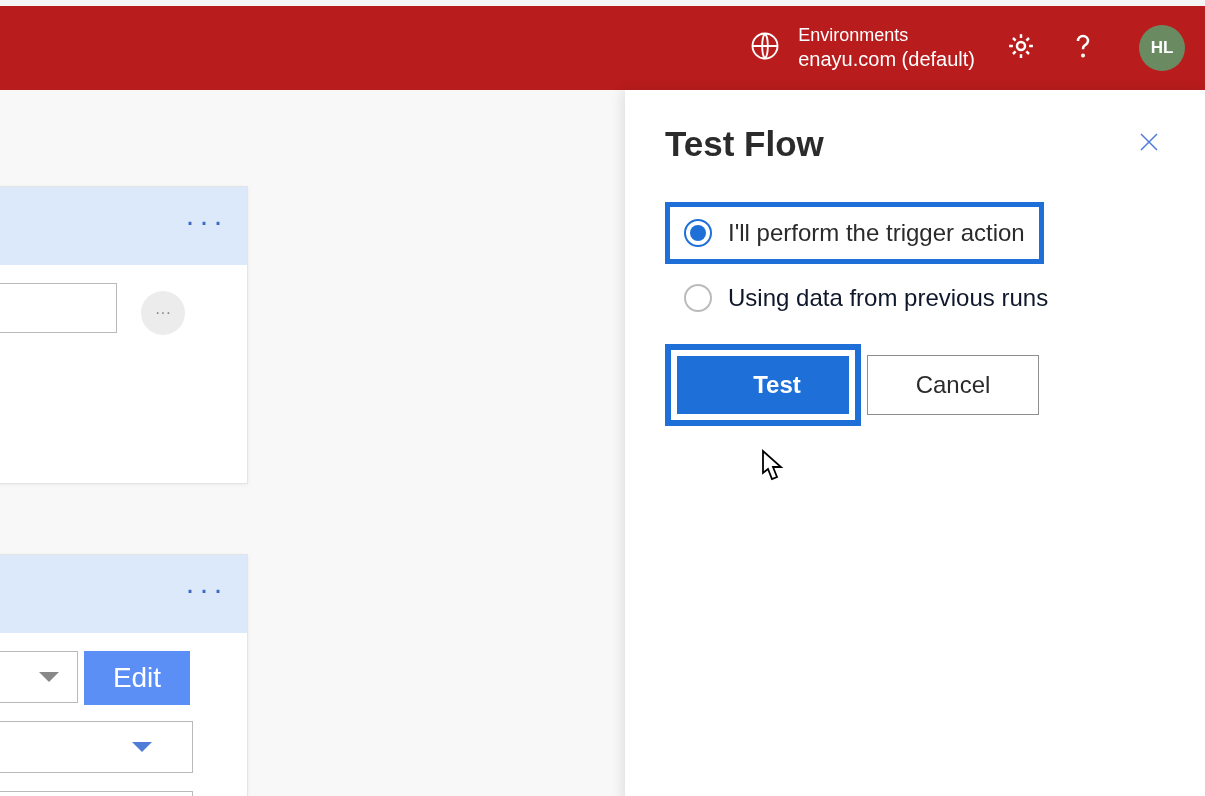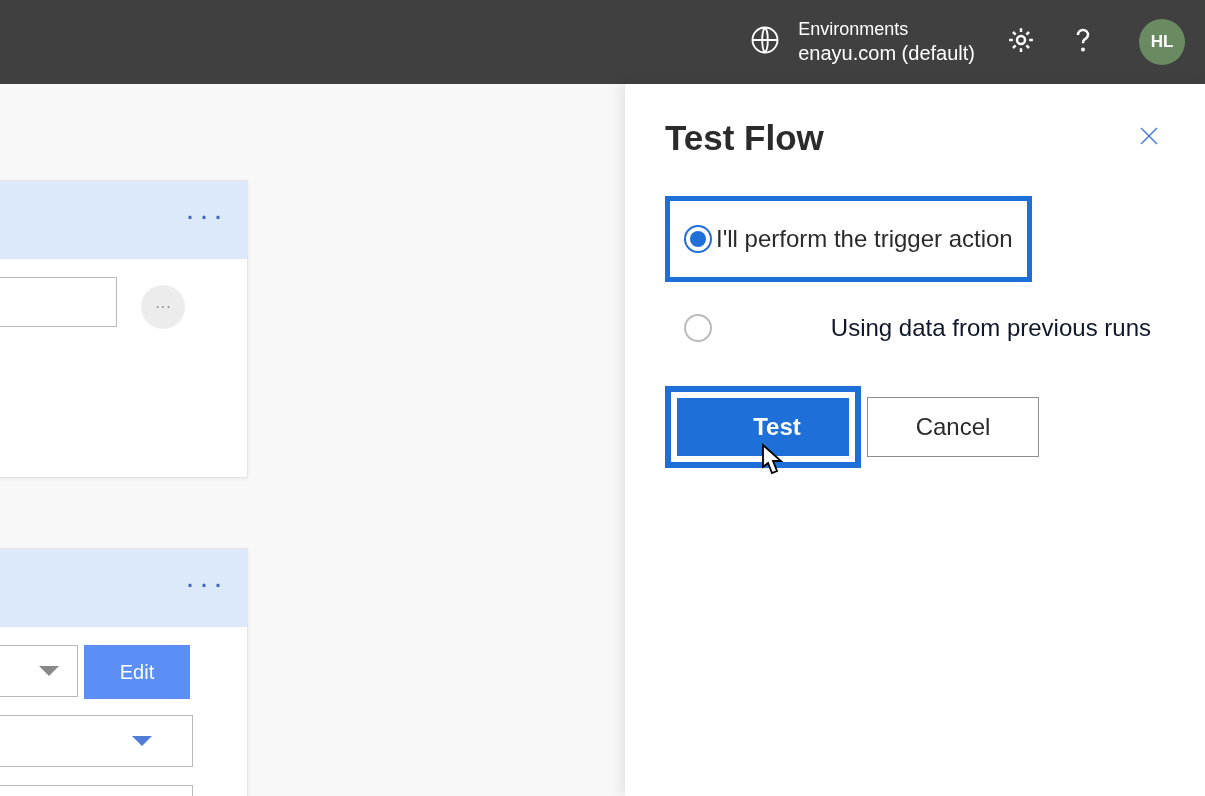--- a/index.html
+++ b/index.html
@@ -11,26 +11,27 @@
     body {
       width: 1205px;
       height: 796px;
       overflow: hidden;
       background: #f5f5f5;
       position: relative;
     }
     
     .header {
       height: 84px;
-      background: #404040;
+      background: #b91c1c;
       display: flex;
       align-items: center;
       justify-content: flex-end;
       padding: 0 20px;
       gap: 30px;
+      margin-top: 6px;
     }
     .env-block {
       display: flex;
       align-items: center;
       gap: 18px;
     }
     .env-icon svg {
       width: 30px;
       height: 30px;
       stroke: #fff;
@@ -162,21 +163,21 @@
       border-top-color: #888;
     }
     .edit-btn {
       position: absolute;
       left: 113px;
       top: 96px;
       width: 106px;
       height: 54px;
       background: #5b8ff5;
       color: #fff;
-      font-size: 20px;
+      font-size: 28px;
       display: flex;
       align-items: center;
       justify-content: center;
       cursor: pointer;
     }
     .row-2 {
       width: 250px;
       height: 52px;
       border: 1px solid #b9b9b9;
       display: flex;
@@ -227,23 +228,22 @@
       height: 24px;
       stroke: #4e7cd6;
       stroke-width: 1.5;
     }
     .radio-group {
       margin-bottom: 20px;
     }
     .radio-row {
       display: flex;
       align-items: center;
-      gap: 4px;
-      padding: 24px 14px;
-      justify-content: space-between;
+      gap: 16px;
+      padding: 12px 14px;
     }
     .radio-row.highlighted {
       border: 5px solid #1f6fd8;
       margin-bottom: 8px;
       width: fit-content;
     }
     .radio-circle {
       width: 28px;
       height: 28px;
       border-radius: 50%;

